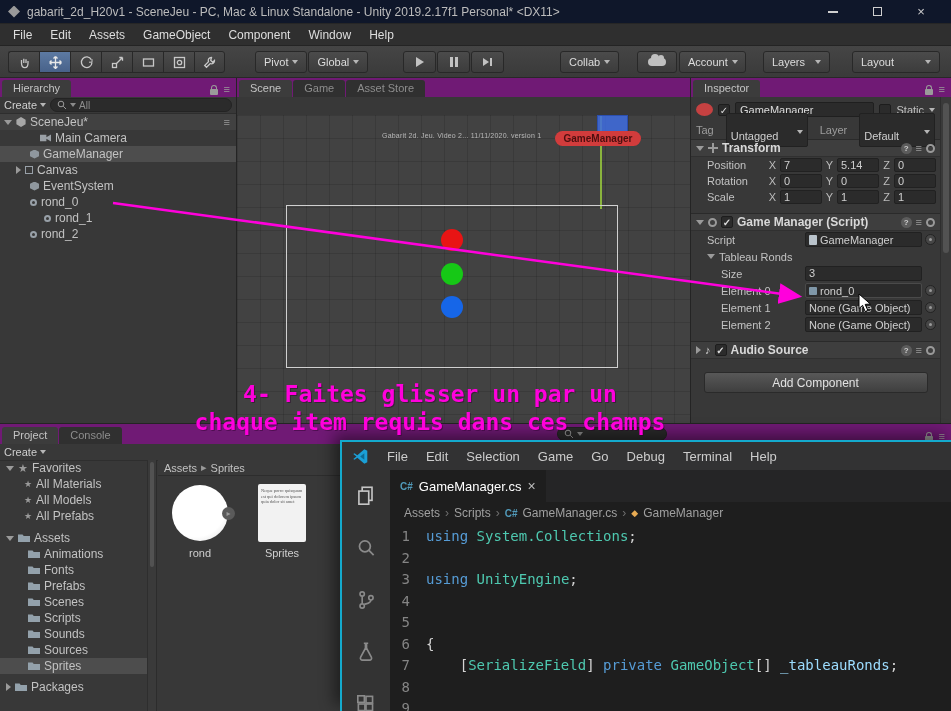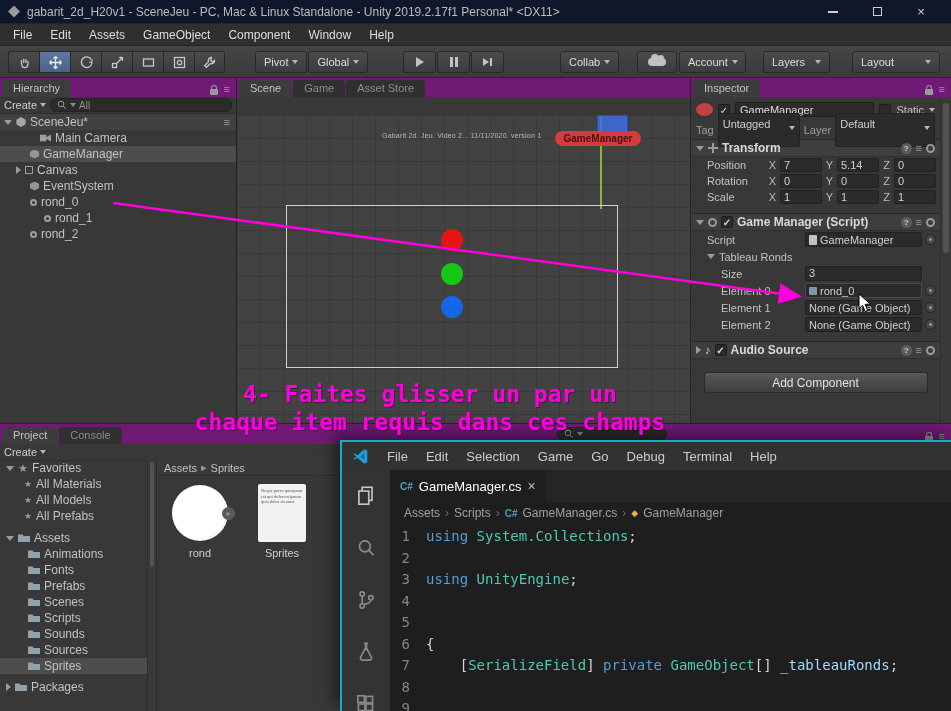--- a/index.html
+++ b/index.html
@@ -106,21 +106,21 @@
   
   #inspector{position:absolute;left:690px;top:78px;width:261px;height:345px;background:#383838;
              border-left:1px solid #242424;overflow:hidden;}
   .insp-body{padding-right:11px;}
   .label-ico{width:17px;height:13px;background:#c54141;border-radius:50%;flex:none;}
   .checkbox{width:12px;height:12px;background:#2b2b2b;border:1px solid #1d1d1d;border-radius:2px;
             color:#ddd;font-size:10px;line-height:11px;text-align:center;flex:none;}
   .namefield{flex:1;height:15px;background:#2b2b2b;border:1px solid #1f1f1f;border-radius:2px;
              font-size:11px;color:#dcdcdc;padding:0 4px;line-height:14px;overflow:hidden;}
   .idrop{height:15px;background:#2b2b2b;border:1px solid #212121;border-radius:2px;font-size:11px;
-         color:#cfcfcf;display:flex;align-items:flex-end;padding:16px 4px;gap:3px;overflow:hidden;white-space:nowrap;}
+         color:#cfcfcf;display:flex;align-items:flex-start;padding:16px 4px;gap:3px;overflow:hidden;white-space:nowrap;}
   .chead{height:18px;display:flex;align-items:center;background:#3e3e3e;border-top:1px solid #2a2a2a;
          border-bottom:1px solid #303030;padding:0 5px;gap:4px;font-weight:bold;font-size:12px;color:#d8d8d8;}
   .chead .spacer{margin-left:auto;}
   .help-ico{width:11px;height:11px;border-radius:50%;background:#5c5c5c;color:#cfcfcf;font-size:8px;
             line-height:11px;text-align:center;flex:none;font-weight:bold;}
   .gear-ico{width:9px;height:9px;border-radius:50%;border:2px solid #9a9a9a;flex:none;}
   .plus-ico{width:10px;height:10px;position:relative;flex:none;}
   .plus-ico::before{content:"";position:absolute;left:4px;top:0;width:2px;height:10px;background:#9a9a9a;}
   .plus-ico::after{content:"";position:absolute;top:4px;left:0;height:2px;width:10px;background:#9a9a9a;}
   .trow{display:flex;align-items:center;height:16px;padding:0 4px 0 16px;font-size:11px;color:#c2c2c2;gap:3px;}
@@ -459,21 +459,21 @@
     </div>
     <div class="insp-body">
       <div class="row" style="height:22px;padding:3px 5px 0;gap:5px">
         <span class="label-ico"></span>
         <span class="checkbox">✓</span>
         <span class="namefield">GameManager</span>
         <span class="checkbox"></span>
         <span style="font-size:11px;color:#c2c2c2">Static</span>
         <span class="caret"></span>
       </div>
-      <div class="row" style="height:20px;padding:3px 5px 2px;gap:4px;font-size:11px;color:#9d9d9d">
+      <div class="row" style="height:20px;padding:3px 5px 2px;gap:12px;font-size:11px;color:#9d9d9d">
         <span>Tag</span>
         <span class="idrop" style="width:82px">
             <span>Untagged</span>
             <span class="caret" style="margin-left:auto"></span>
           </span>
         <span>Layer</span>
         <span class="idrop" style="flex:1">
             <span>Default</span>
             <span class="caret" style="margin-left:auto"></span>
           </span>

